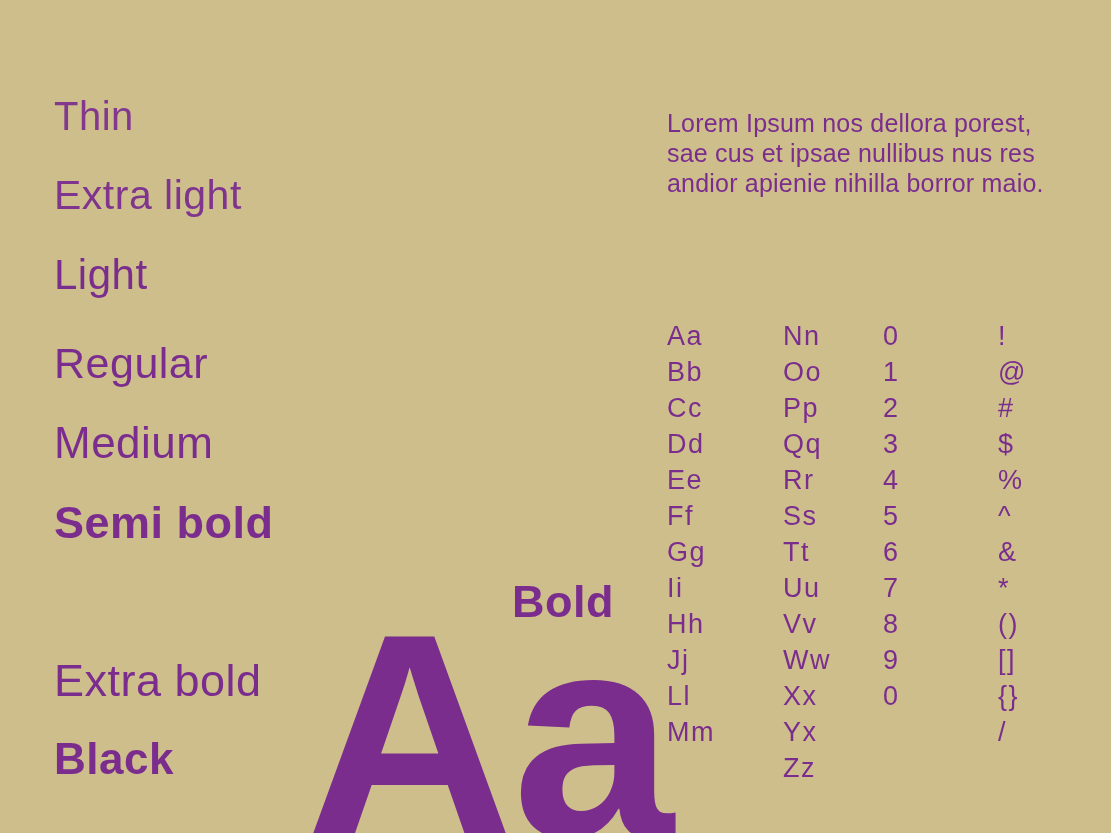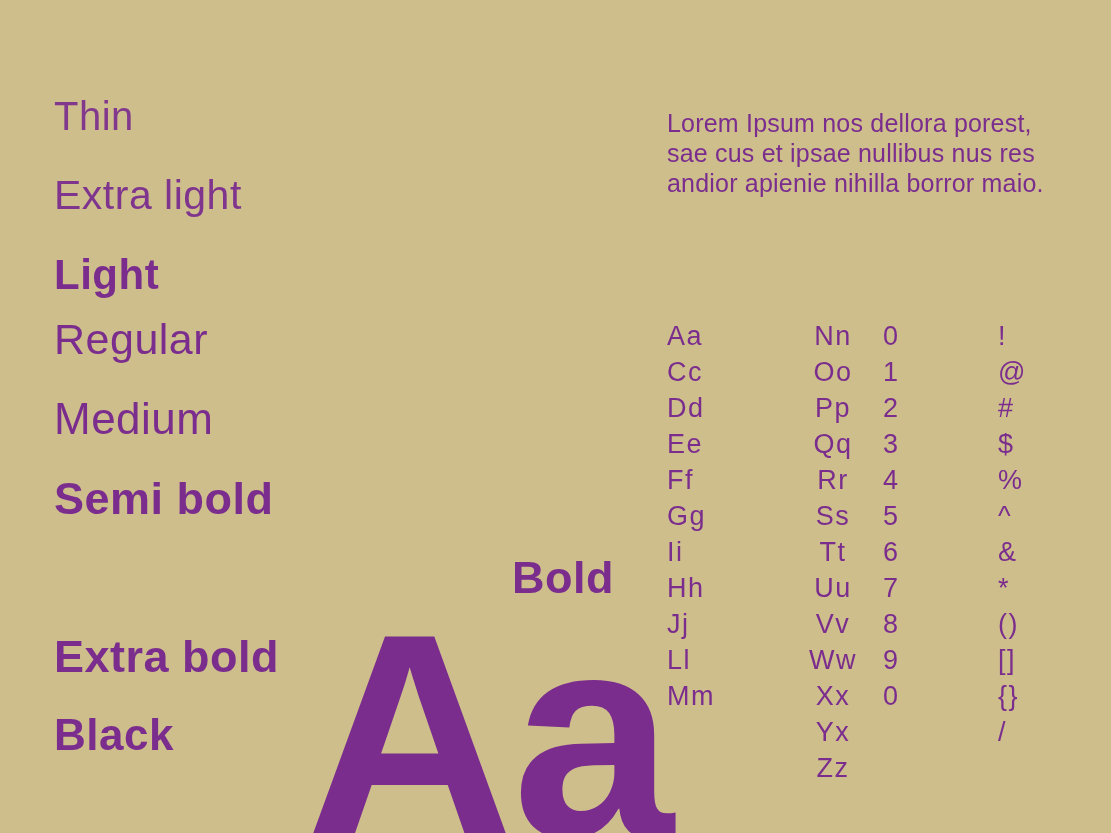--- a/index.html
+++ b/index.html
@@ -30,26 +30,26 @@
     flex-direction: column;
   }
   .weight-row {
     color: #7b2d8e;
     line-height: 1.0;
     white-space: nowrap;
     letter-spacing: 0.5px;
   }
   .w-thin      { font-size: 40px; font-weight: 100; margin-bottom: 39px; opacity: 0.92; }
   .w-xlight    { font-size: 41px; font-weight: 200; margin-bottom: 38px; opacity: 0.94; }
-  .w-light     { font-size: 42px; font-weight: 700; margin-bottom: 22px; }
+  .w-light     { font-size: 42px; font-weight: 400; margin-bottom: 46px; }
   .w-regular   { font-size: 43px; font-weight: 400; margin-bottom: 36px; }
   .w-medium    { font-size: 44px; font-weight: 500; margin-bottom: 35px; }
   .w-semibold  { font-size: 45px; font-weight: 600; margin-bottom: 34px; }
   .w-bold      { font-size: 45px; font-weight: 700; margin-bottom: 34px; text-align: right; }
-  .w-xbold     { font-size: 45px; font-weight: 700; margin-bottom: 34px; }
+  .w-xbold     { font-size: 45px; font-weight: 400; margin-bottom: 34px; }
   .w-black     { font-size: 44px; font-weight: 700; margin-bottom: 0; }
 
   
   .big-aa {
     position: absolute;
     left: 305px;
     top: 590px;
     font-size: 290px;
     font-weight: 800;
     color: #7b2d8e;
@@ -86,21 +86,21 @@
     font-size: 27px;
     font-weight: 500;
     letter-spacing: 1.5px;
   }
   .glyph-col .cell {
     height: 36px;
     line-height: 36px;
     white-space: pre;
   }
   .col-1 { width: 116px; }
-  .col-2 { width: 100px; align-items: center; }
+  .col-2 { width: 100px; }
   .col-3 { width: 115px; }
   .col-4 { width: 80px; }
 </style>
 </head>
 <body>
 
 <div class="stage">
 
   <div class="weights">
     <div class="weight-row w-thin">Thin</div>
@@ -115,20 +115,21 @@
   </div>
 
   <div class="big-aa">Aa</div>
 
   <div class="lorem">Lorem Ipsum nos dellora porest, sae cus et ipsae nullibus nus res andior apienie nihilla borror maio.</div>
 
   <div class="glyphs">
 
     <div class="glyph-col col-1">
       <div class="cell">Aa</div>
+      <div class="cell">Bb</div>
       <div class="cell">Cc</div>
       <div class="cell">Dd</div>
       <div class="cell">Ee</div>
       <div class="cell">Ff</div>
       <div class="cell">Gg</div>
       <div class="cell">Ii</div>
       <div class="cell">Hh</div>
       <div class="cell">Jj</div>
       <div class="cell">Ll</div>
       <div class="cell">Mm</div>

